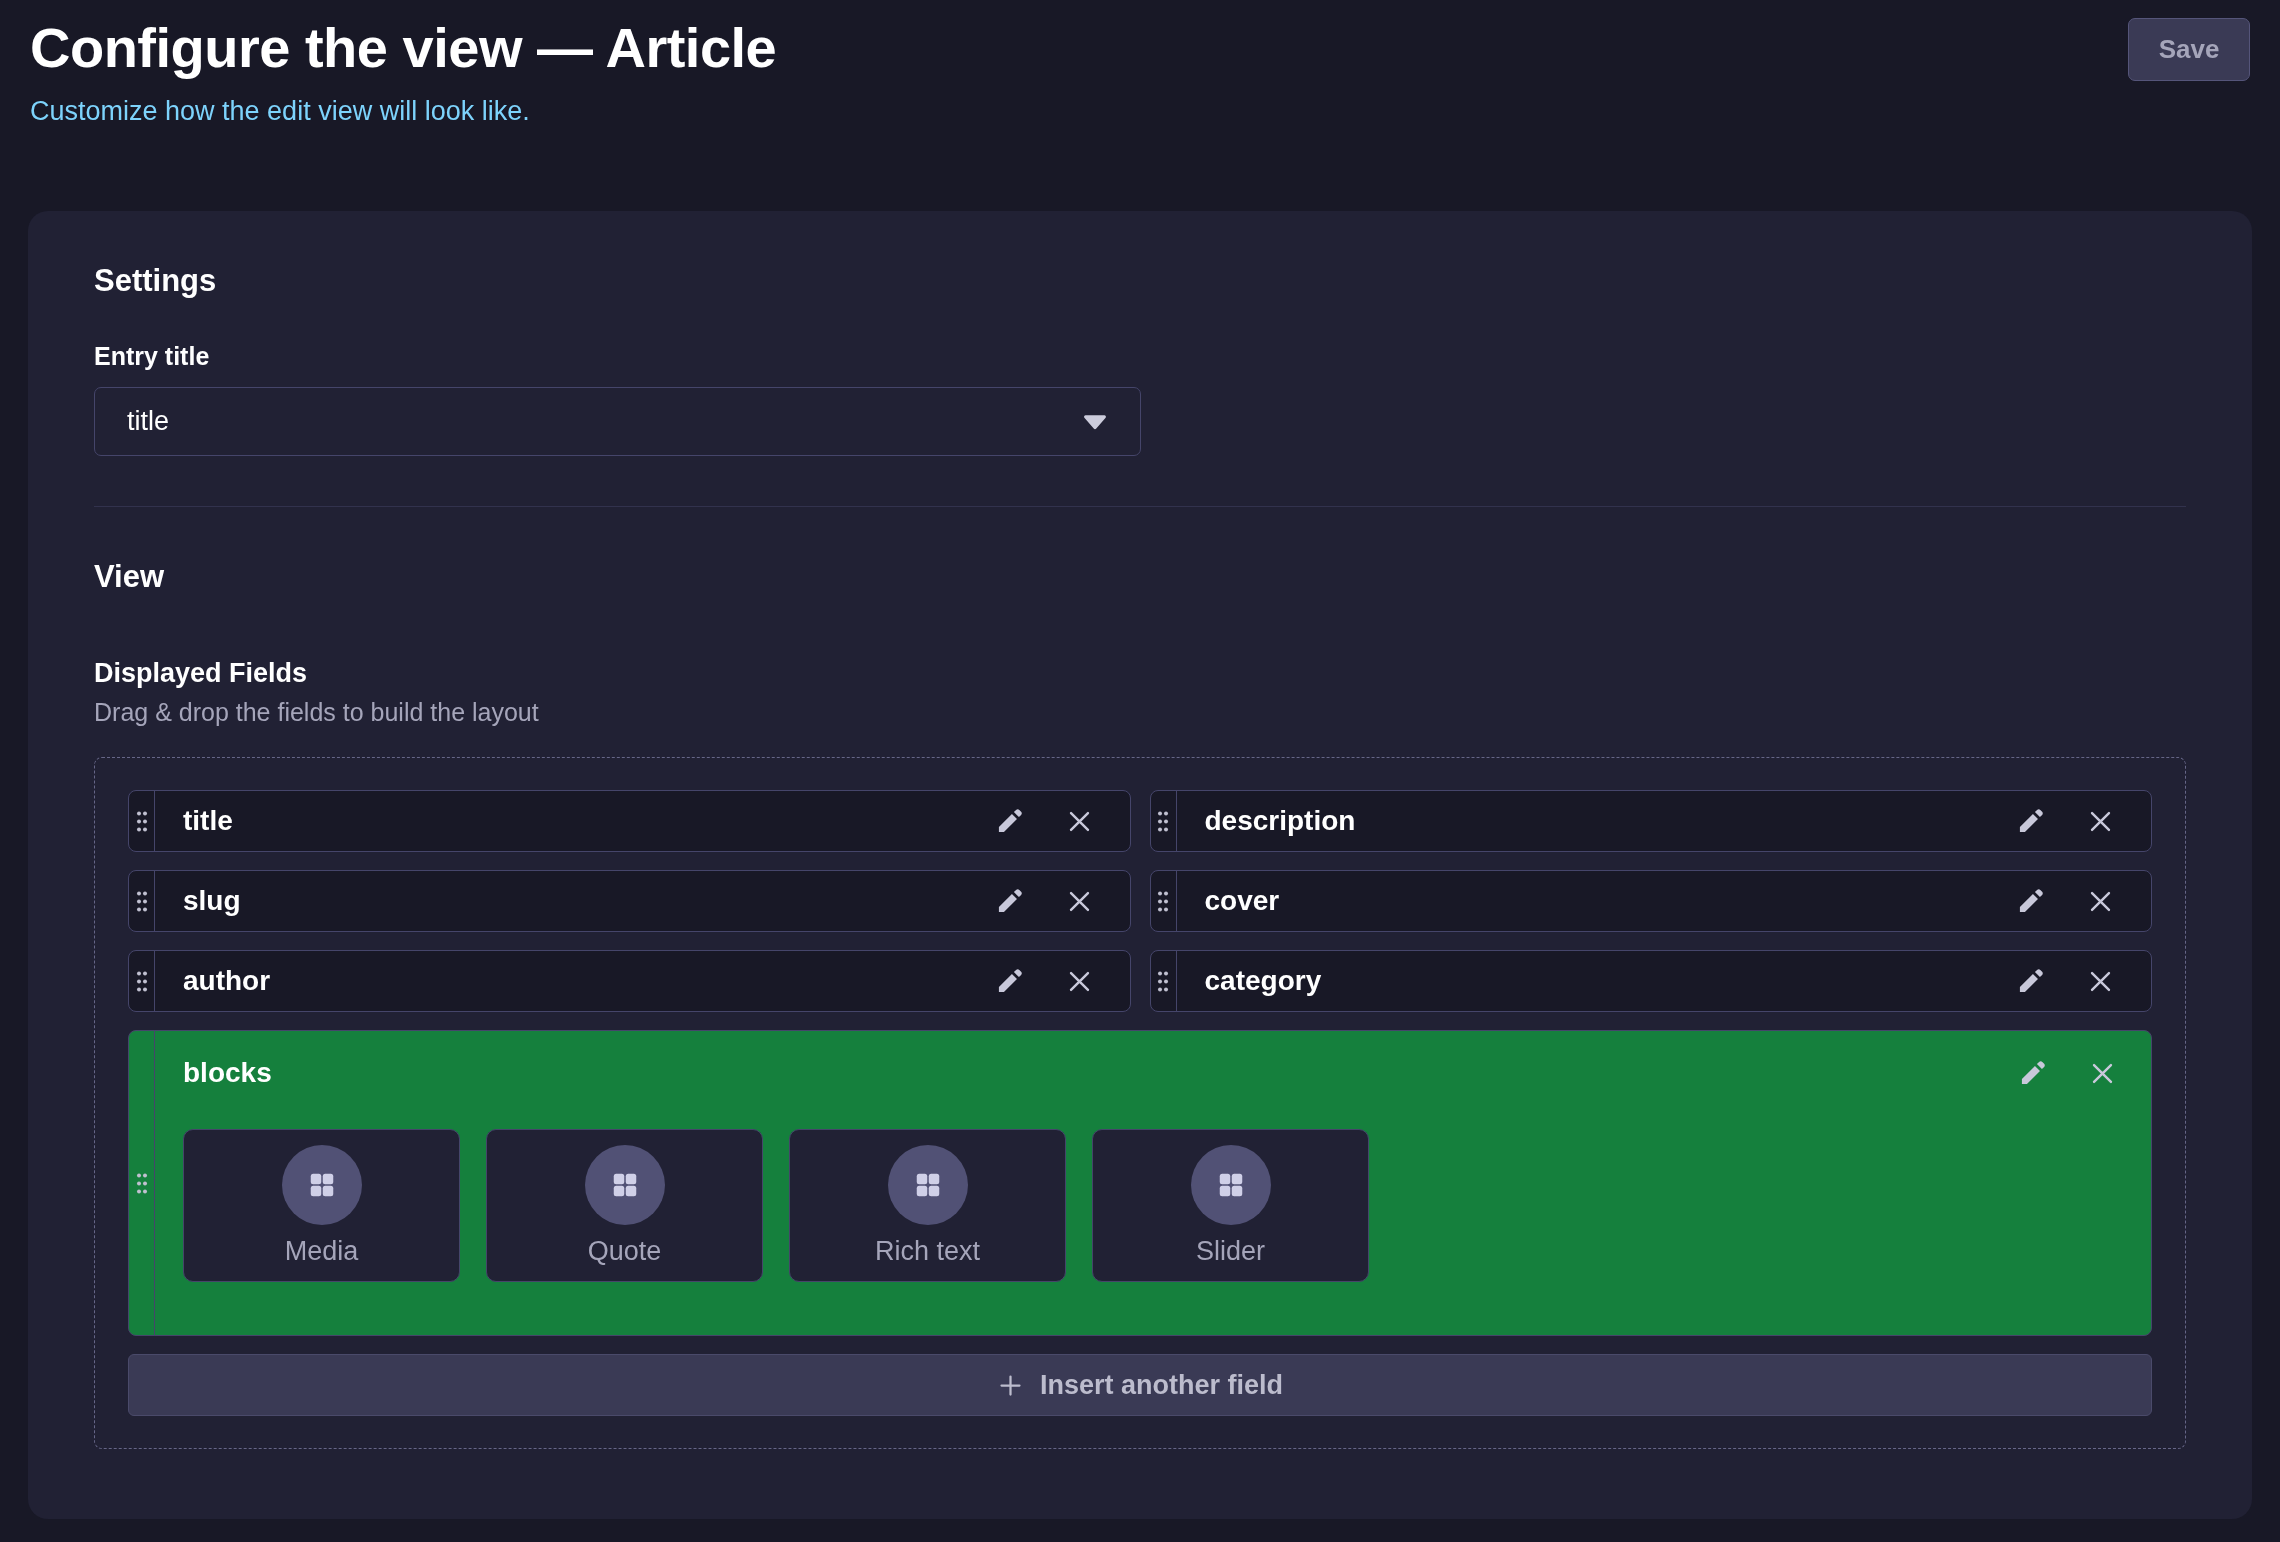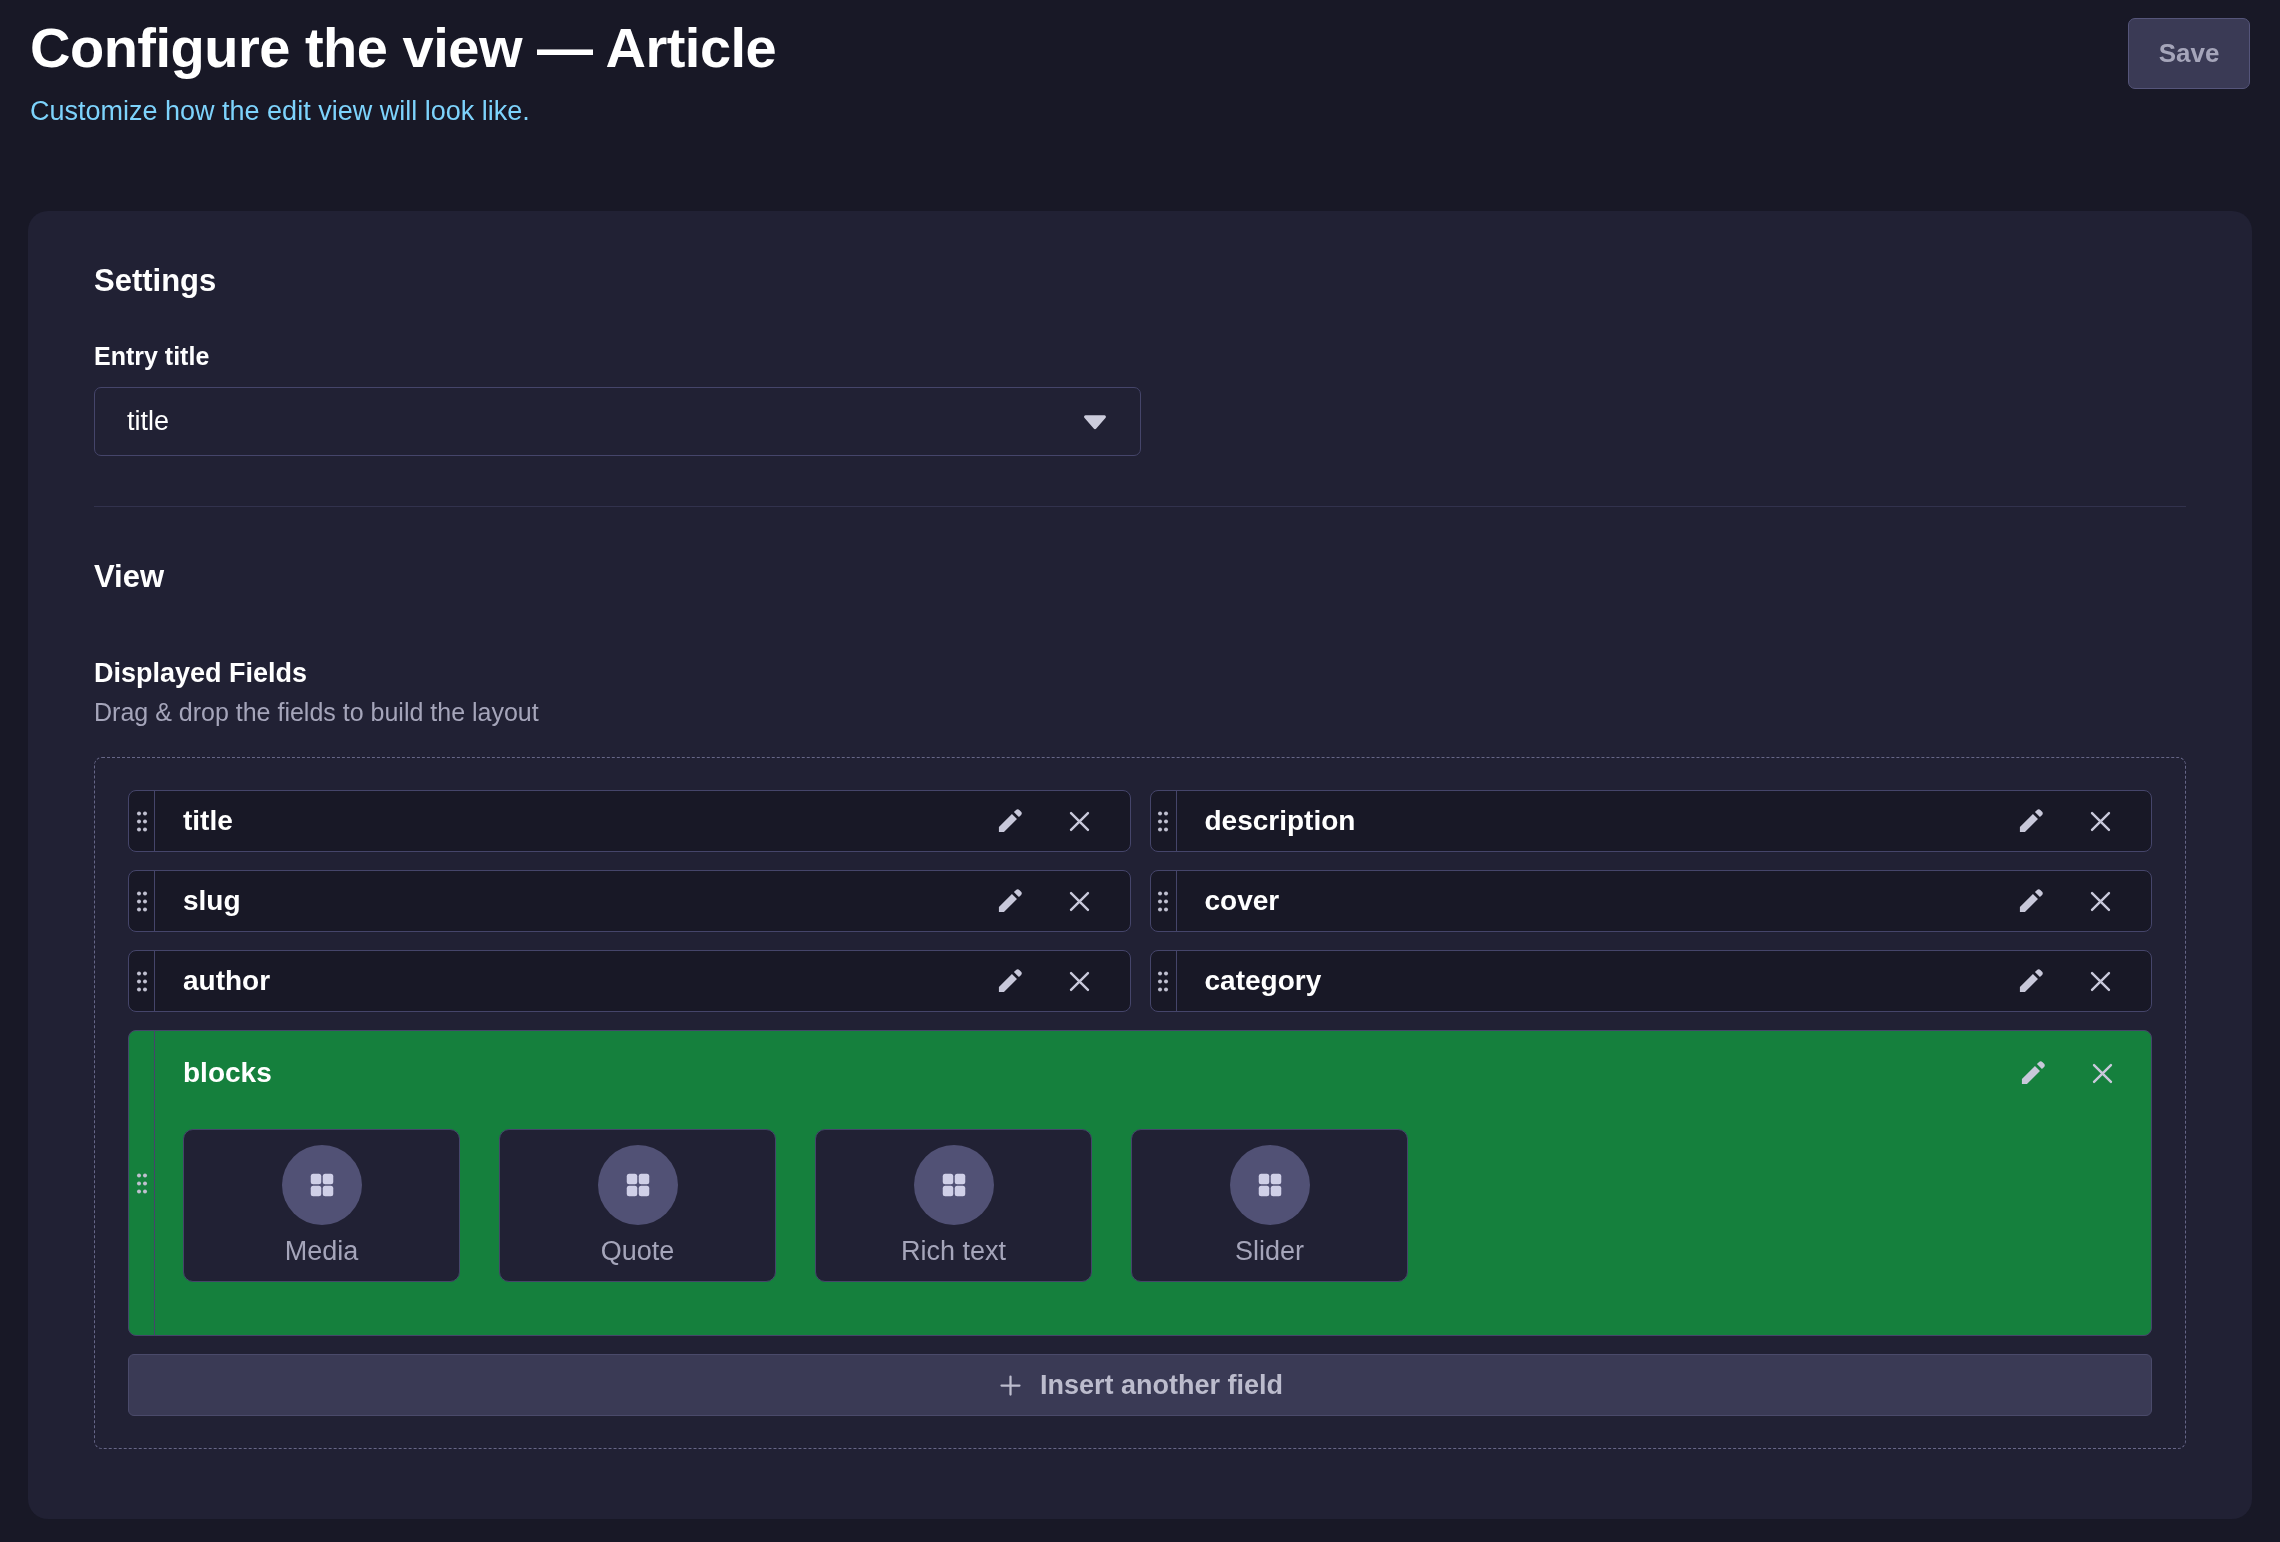--- a/index.html
+++ b/index.html
@@ -4,21 +4,21 @@
 <style>
   * { margin:0; padding:0; box-sizing:border-box; }
   html,body { width:2280px; height:1542px; background:#181826; font-family:"Liberation Sans", sans-serif; overflow:hidden; }
 
   
   .header { position:relative; padding:14px 38px 0 30px; }
   .page-title { font-size:56px; font-weight:700; color:#ffffff; letter-spacing:-0.5px; line-height:1.2; }
   .page-subtitle { margin-top:15px; font-size:27px; color:#7dd3fc; }
   .save-btn {
     position:absolute; top:18px; right:30px;
-    width:122px; height:71px;
+    width:122px; height:63px;
     background:#3a3a55; border:1px solid #55557a; border-radius:7px;
     color:#a5a5ba; font-size:26px; font-weight:600;
     display:flex; align-items:center; justify-content:center;
     font-family:"Liberation Sans", sans-serif; cursor:pointer;
   }
 
   
   .card {
     margin:84px 28px 0 28px; height:1308px;
     background:#212134; border-radius:20px;
@@ -66,21 +66,21 @@
   
   .dz-box {
     grid-column:1 / -1; height:306px;
     background:#15803d; border:1px solid #45456a; border-radius:8px;
     display:flex; align-items:stretch; overflow:hidden;
   }
   .dz-content { flex:1; padding:22px 34px 0 28px; }
   .dz-header { display:flex; align-items:center; justify-content:space-between; height:40px; }
   .dz-label { font-size:28px; font-weight:600; color:#ffffff; }
   .dz-actions { display:flex; align-items:center; gap:40px; }
-  .dz-cards { margin-top:36px; display:flex; gap:39px; }
+  .dz-cards { margin-top:36px; display:flex; gap:26px; }
 
   .comp-card {
     width:277px; height:153px;
     background:#212134; border:1px solid #45456a; border-radius:10px;
     display:flex; flex-direction:column; align-items:center; cursor:pointer;
   }
   .comp-circle {
     margin-top:15px; width:80px; height:80px; border-radius:50%;
     background:#515175; display:flex; align-items:center; justify-content:center;
   }

